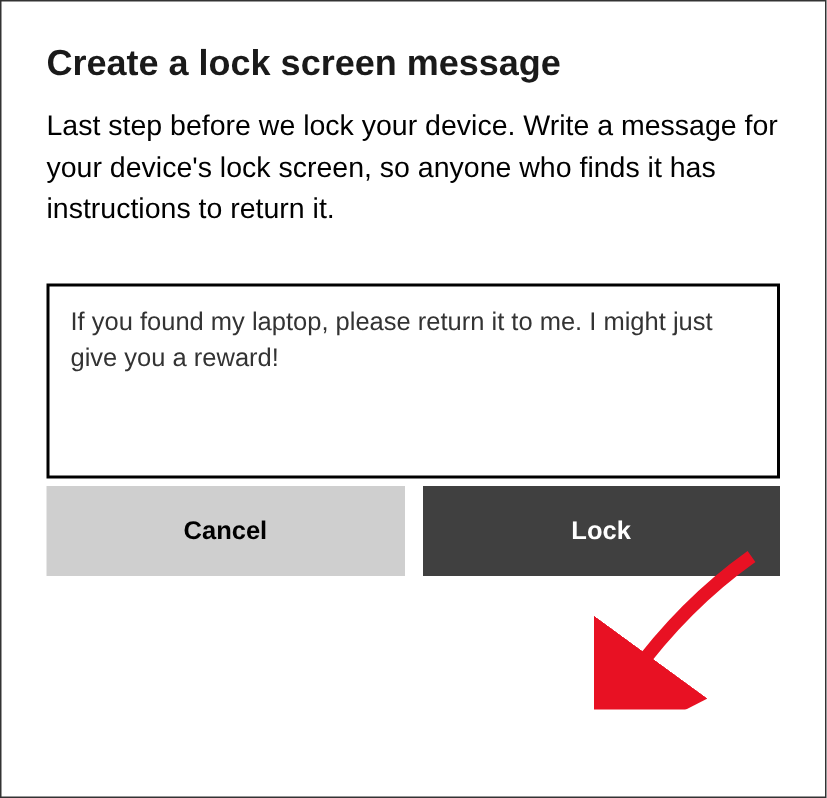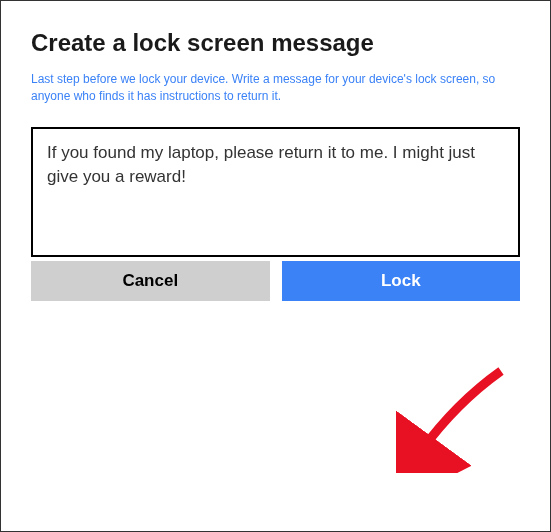--- a/index.html
+++ b/index.html
@@ -18,24 +18,24 @@
     .container {
       padding: 28px 30px 24px 30px;
     }
     .title {
       font-size: 24px;
       font-weight: 600;
       color: #1a1a1a;
       margin-bottom: 14px;
     }
     .description {
-      font-size: 12px;
-      color: #3b82f6;
+      font-size: 19px;
+      color: #000000;
       line-height: 1.45;
-      margin-bottom: 21px;
+      margin-bottom: 35px;
     }
     .textarea {
       width: 100%;
       height: 130px;
       border: 2px solid #000;
       padding: 12px 14px;
       font-size: 17px;
       font-family: inherit;
       color: #333;
       line-height: 1.45;
@@ -52,36 +52,36 @@
       font-size: 17px;
       color: #333;
       margin-bottom: 36px;
     }
     .button-row {
       display: flex;
       gap: 12px;
     }
     .btn {
       flex: 1;
-      height: 40px;
+      height: 60px;
       border: none;
       font-size: 17px;
       font-family: inherit;
       cursor: pointer;
       display: flex;
       align-items: center;
       justify-content: center;
     }
     .btn-cancel {
       background: #cfcfcf;
       color: #000;
       font-weight: 600;
     }
     .btn-lock {
-      background: #3b82f6;
+      background: #404040;
       color: #fff;
       font-weight: 600;
     }
     .arrow {
       position: absolute;
       left: 395px;
       top: 362px;
       pointer-events: none;
     }
   </style>

